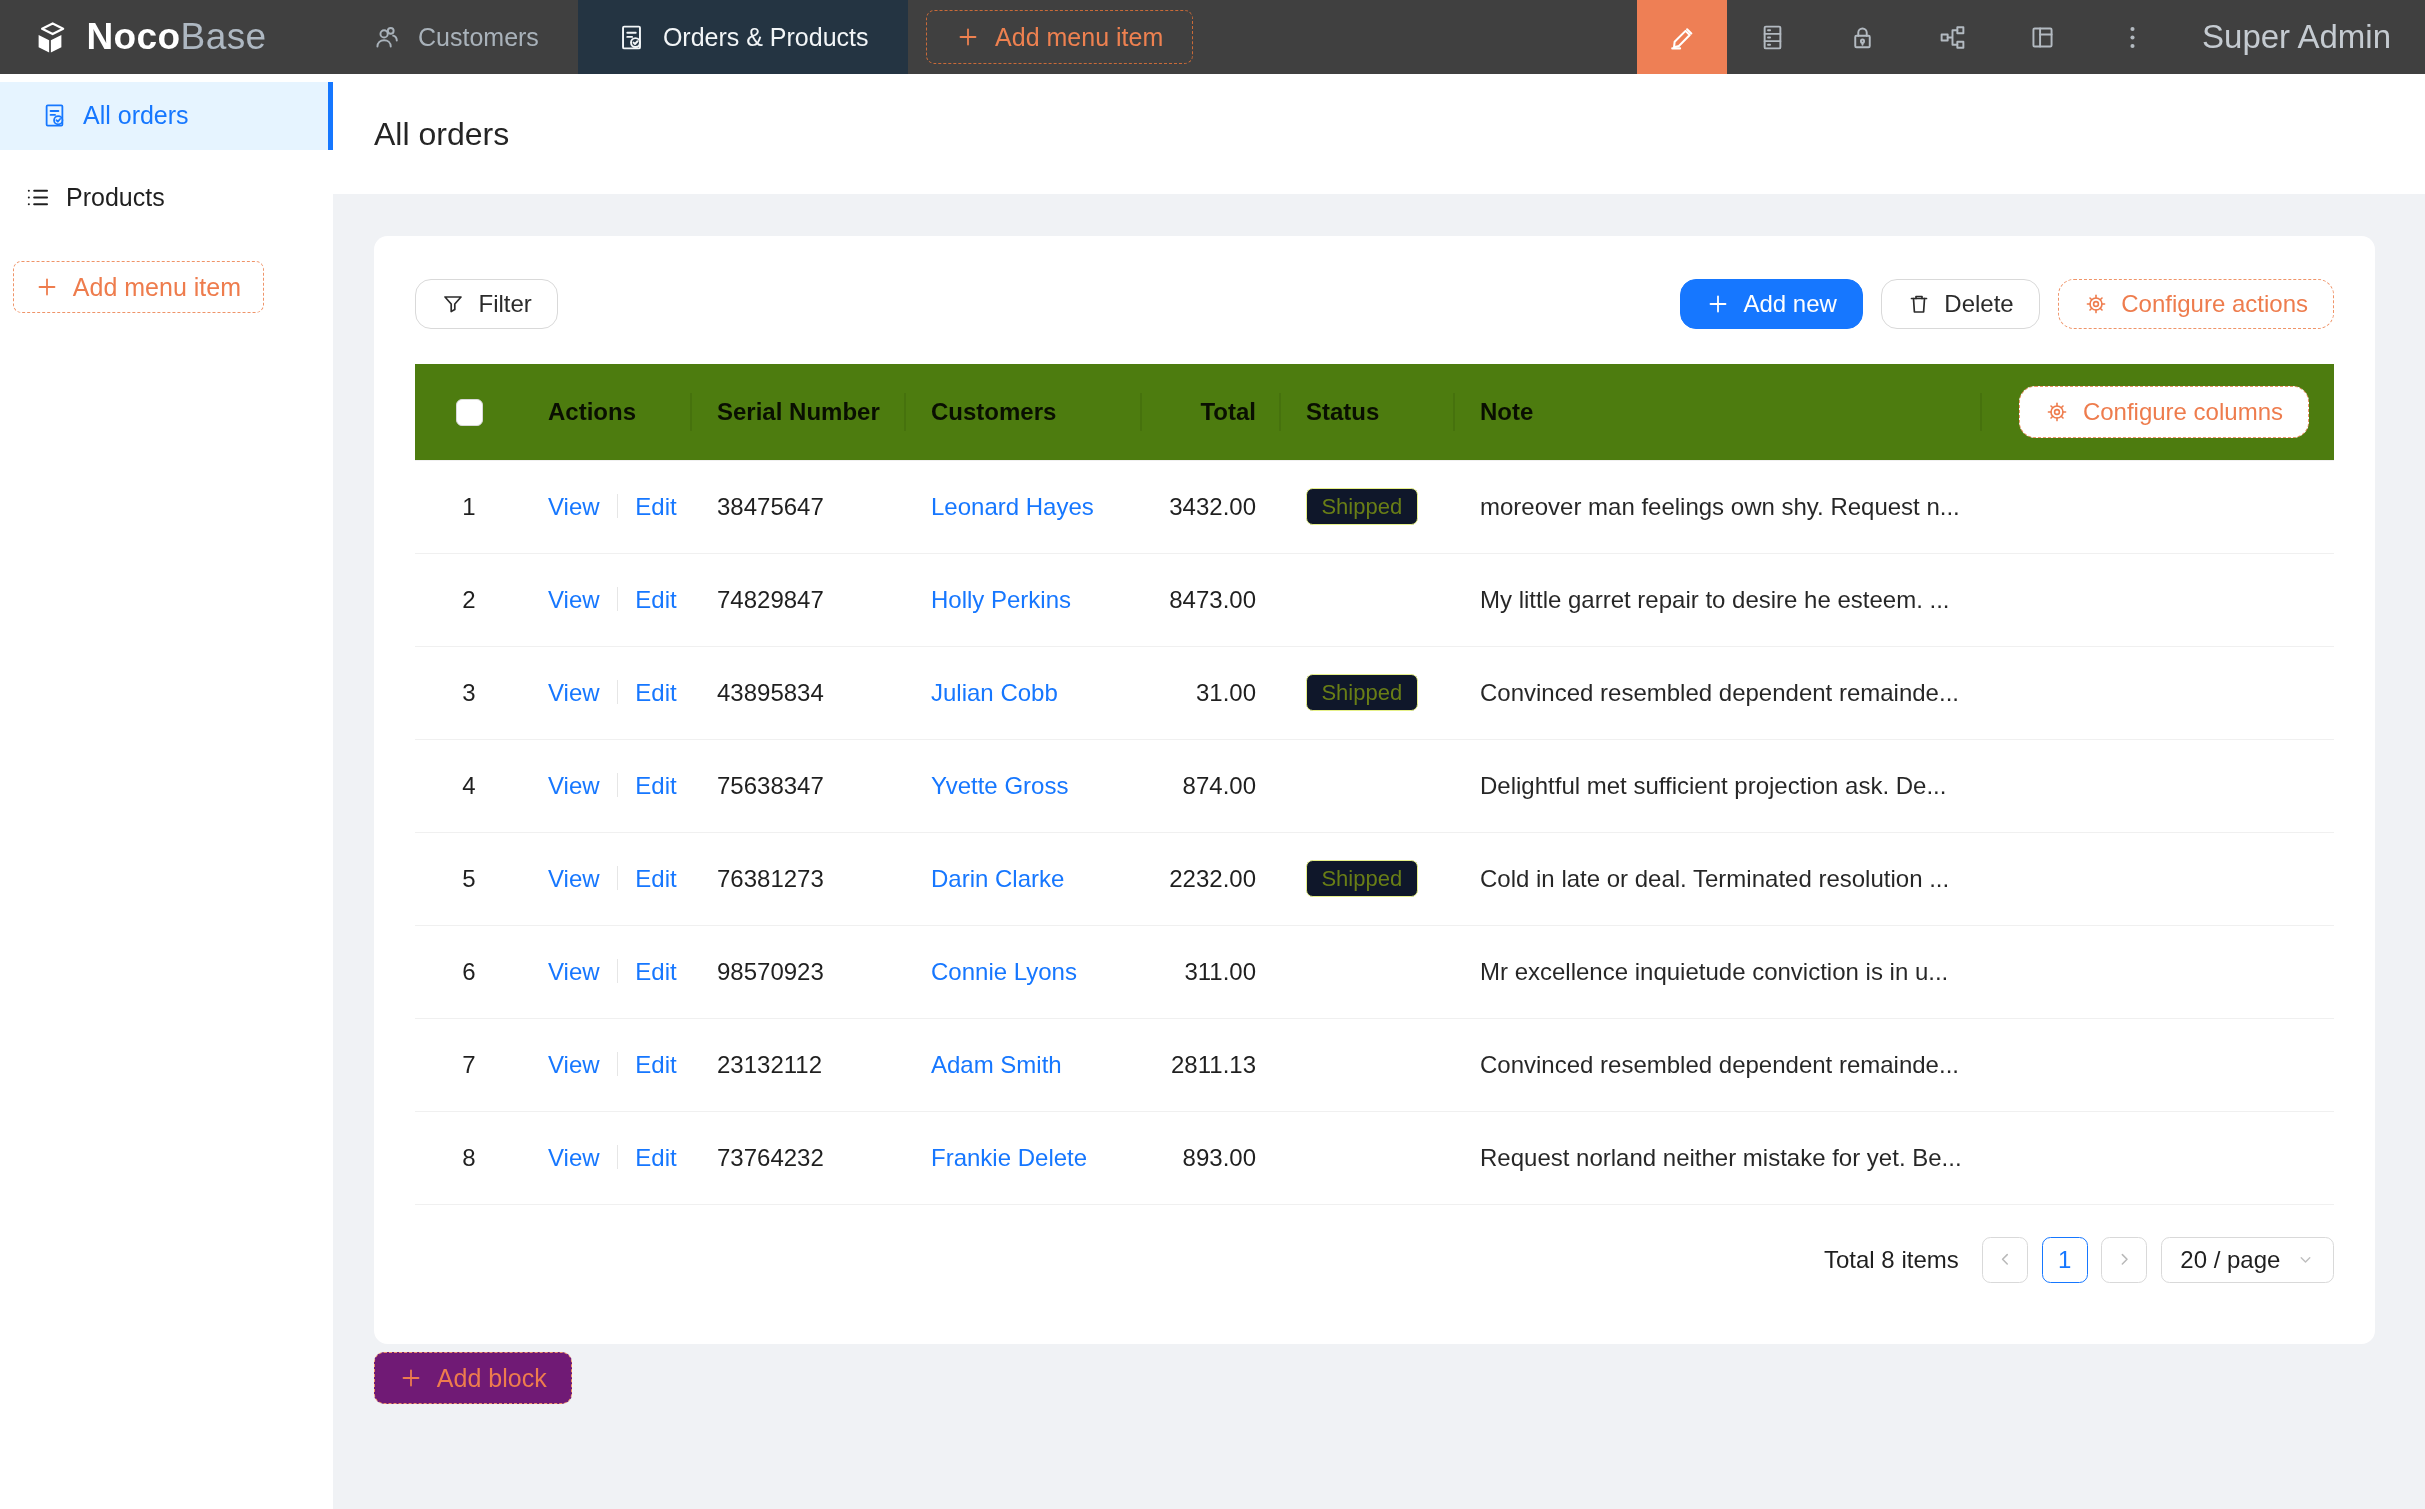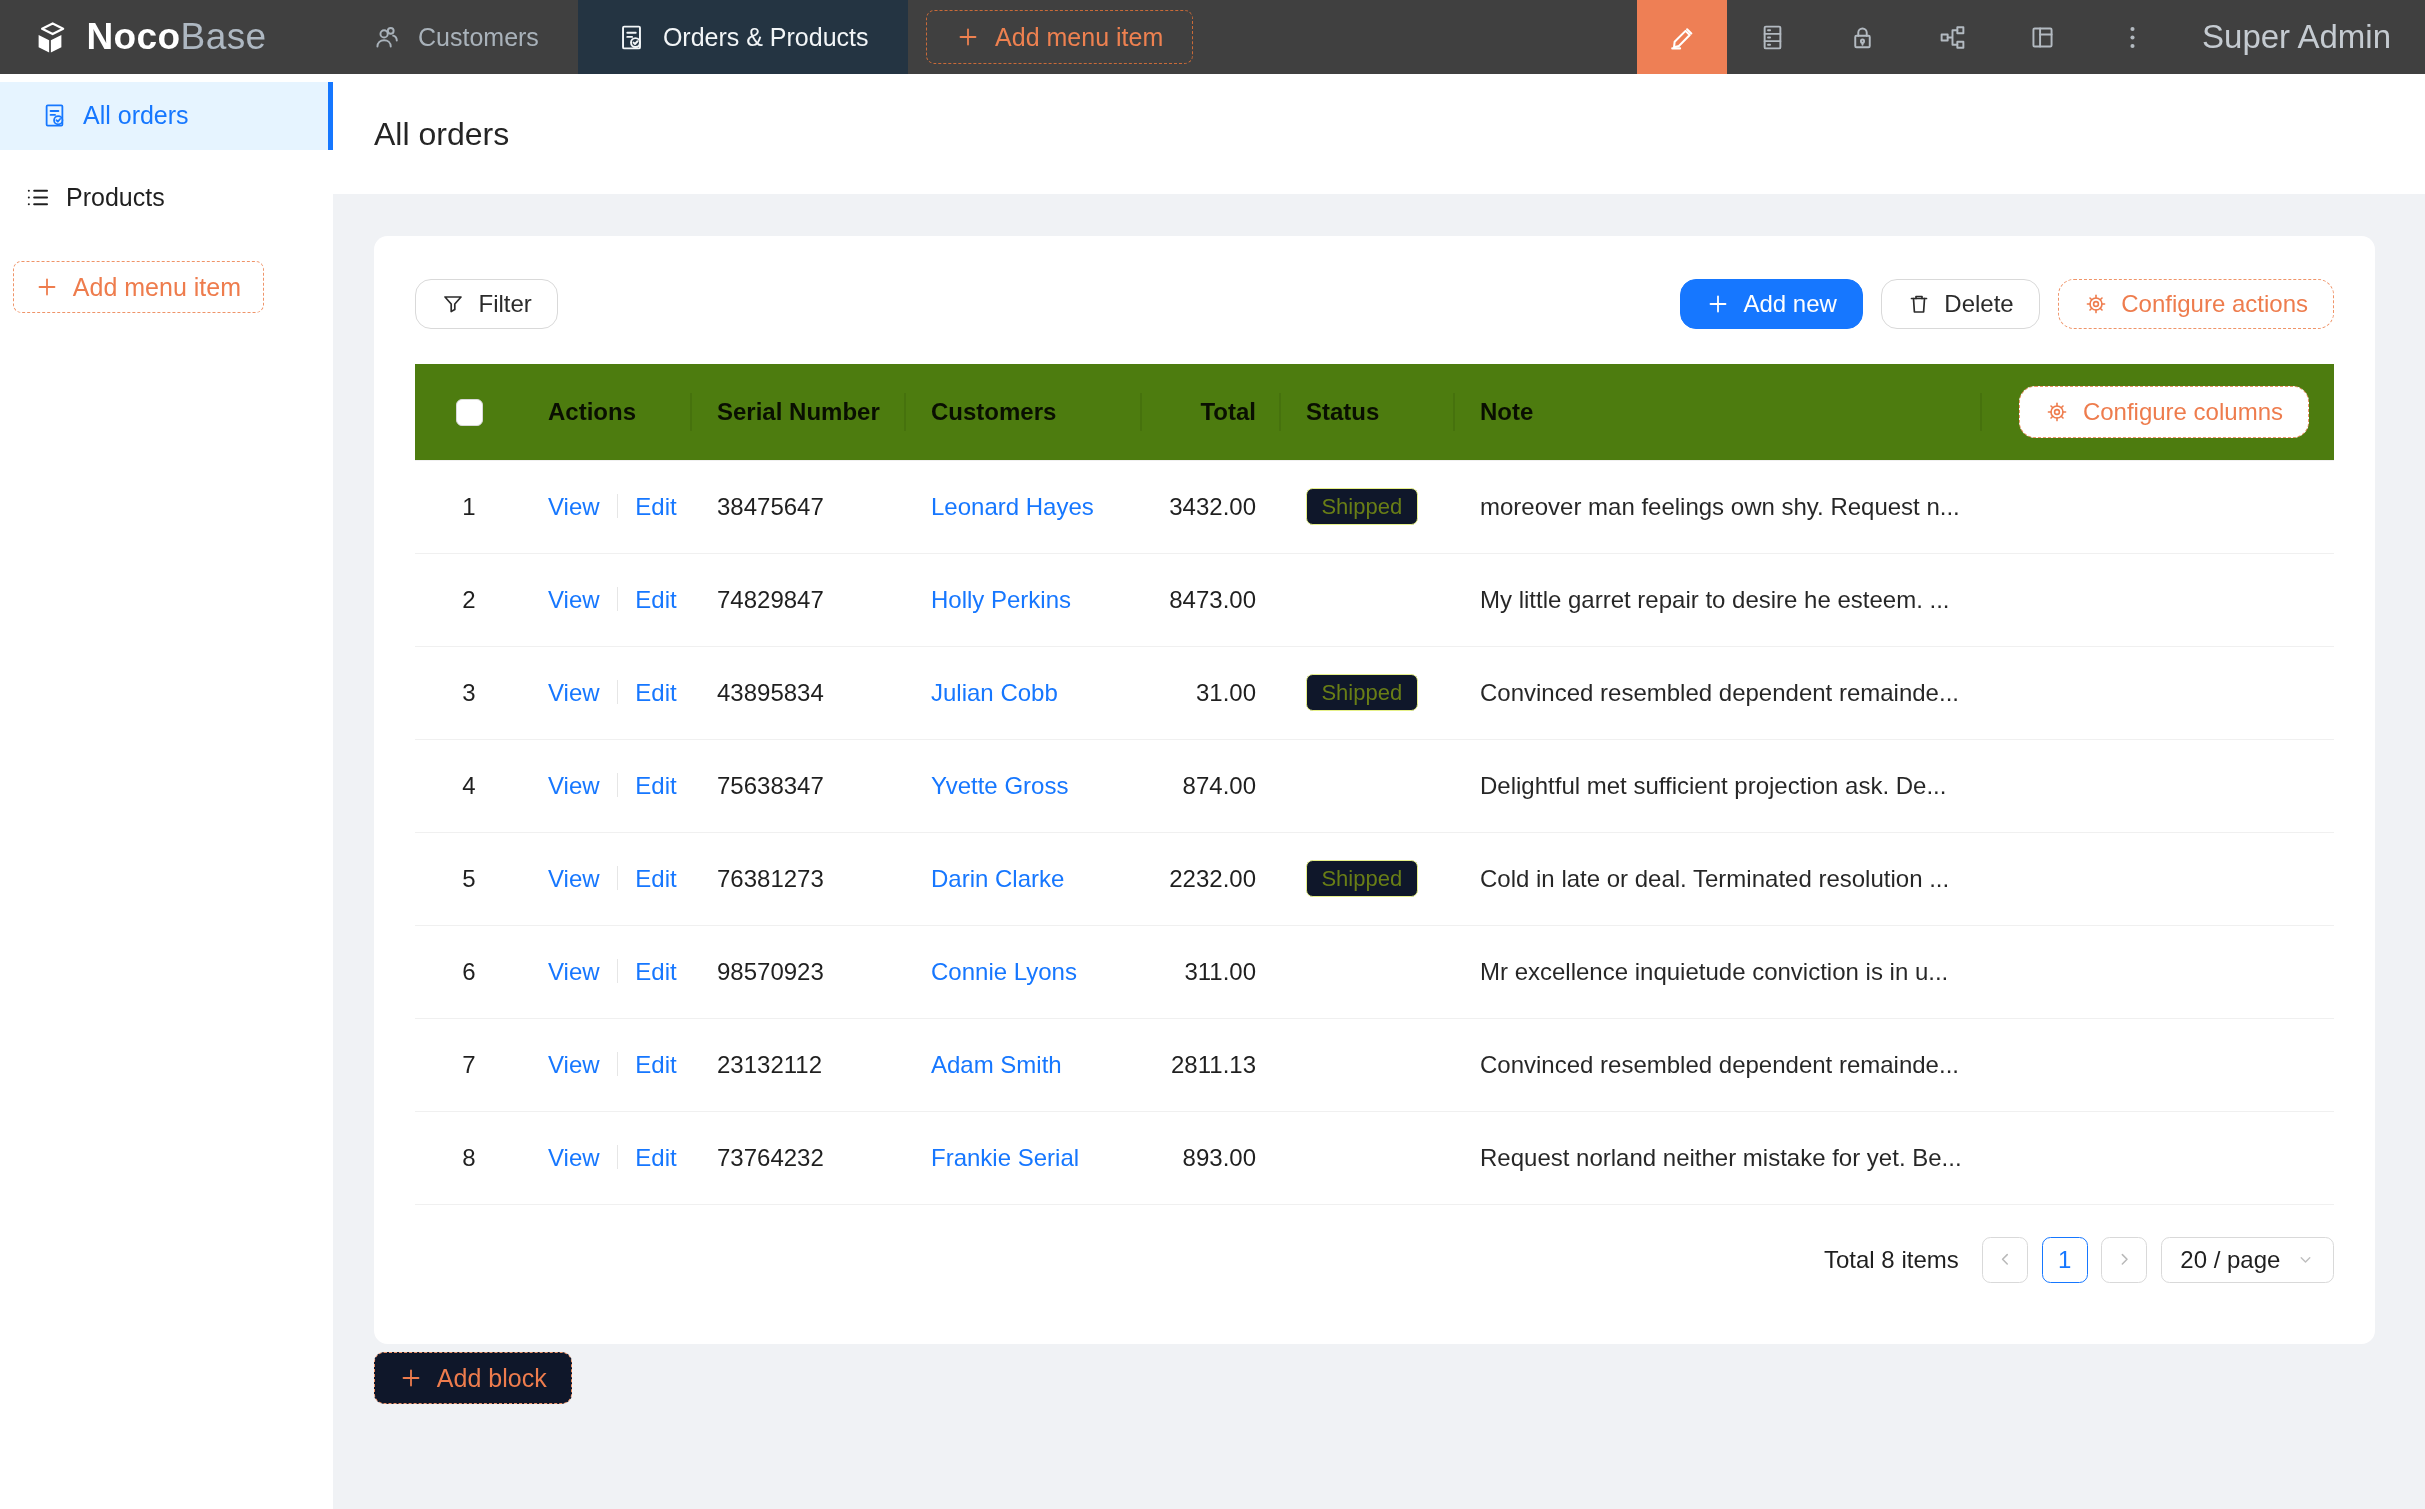--- a/index.html
+++ b/index.html
@@ -85,21 +85,21 @@
   .pg-total { margin-right:10px; color:rgba(0,0,0,0.88); }
   .pg-btn { width:46px; height:46px; border:1.3px solid #d9d9d9; border-radius:8.5px; background:#fff;
     display:flex; align-items:center; justify-content:center; cursor:pointer; font-size:24px; }
   .pg-btn svg { width:18.6px; height:18.6px; stroke:#b9b9b9; }
   .pg-btn.cur { border-color:#1677ff; color:#1677ff; font-weight:500; }
   .pg-size { height:46px; min-width:169px; border:1.3px solid #d9d9d9; border-radius:8.5px; background:#fff;
     display:flex; align-items:center; justify-content:center; gap:17px; padding:0 18.6px; cursor:pointer; }
   .pg-size svg { width:17px; height:17px; stroke:#bfbfbf; }
 
   .add-block { margin-top:8.5px; width:198px; height:52px; display:flex; align-items:center; justify-content:center; gap:13.5px;
-    background:#0f172a; border:1.7px dashed #ef9469; border-radius:10px; color:#ee7c4d; font-size:25px; cursor:pointer; }
+    background:#701a75; border:1.7px dashed #ef9469; border-radius:10px; color:#ee7c4d; font-size:25px; cursor:pointer; }
 
   svg { fill:none; stroke-linecap:round; stroke-linejoin:round; }
 </style>
 </head>
 <body>
 
 <header class="topbar">
   <div class="logo">
     <svg class="logo-mark" viewBox="0 0 44 40">
       <path d="M5 17 L17 23 L17 37 L5 31 Z" fill="#fff"></path>
@@ -384,21 +384,21 @@
     <td class="col-total">2811.13</td>
     <td></td>
     <td class="col-note">Convinced resembled dependent remainde...</td>
     <td></td>
   </tr>
 
   <tr>
     <td class="col-sel"><span class="rownum">8</span></td>
     <td><a class="lnk">View</a><span class="adiv"></span><a class="lnk">Edit</a></td>
     <td>73764232</td>
-    <td><a class="lnk">Frankie Serial</a></td>
+    <td><a class="lnk">Frankie Delete</a></td>
     <td class="col-total">893.00</td>
     <td></td>
     <td class="col-note">Request norland neither mistake for yet. Be...</td>
     <td></td>
   </tr>
 </tbody>
       </table>
 
       <div class="pagination">
         <span class="pg-total">Total 8 items</span>

